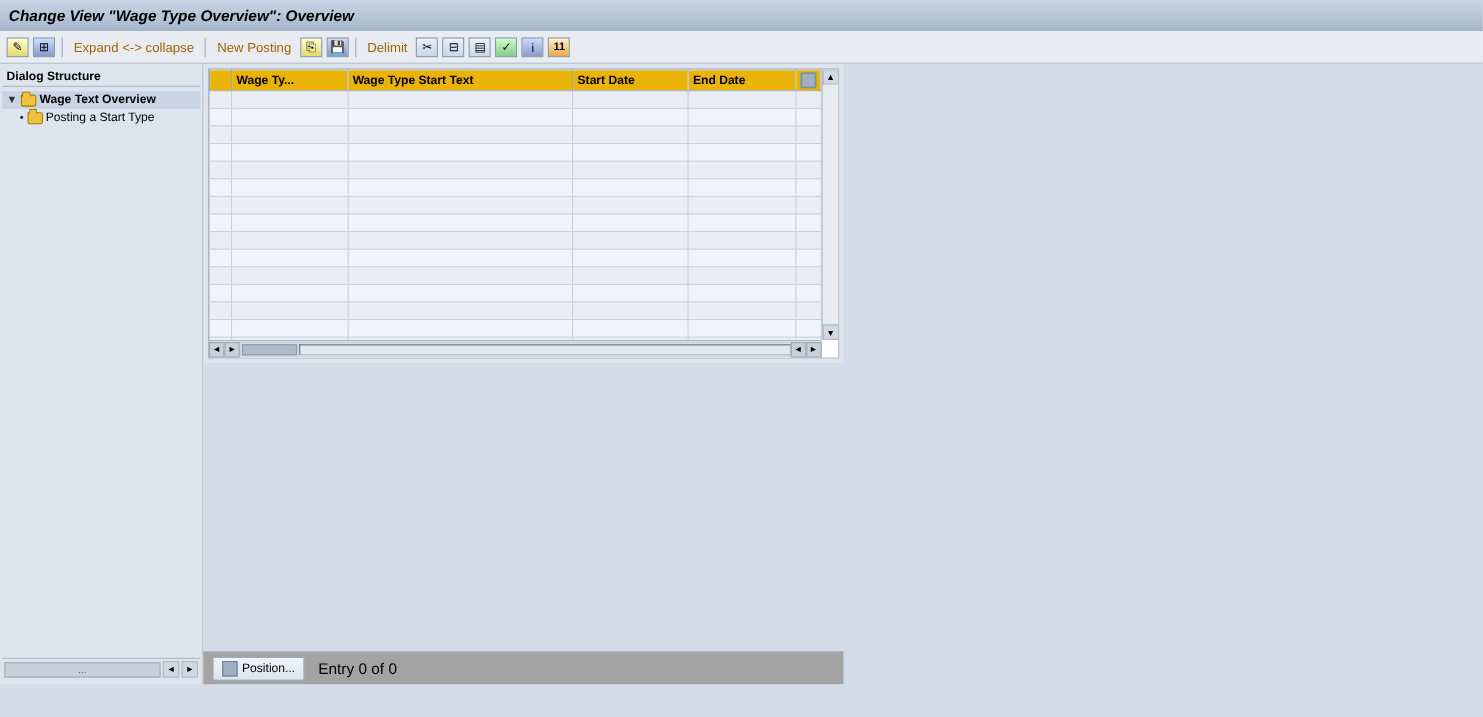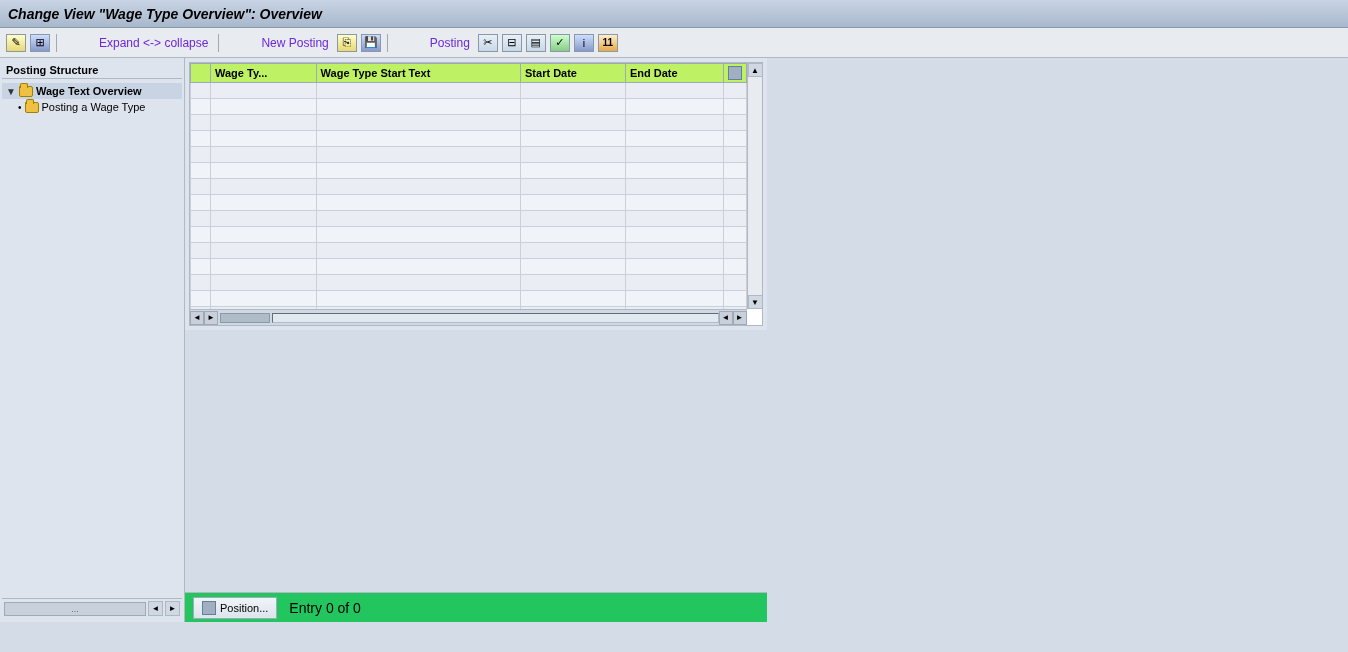--- a/index.html
+++ b/index.html
@@ -36,22 +36,21 @@
       align-items: center;
       gap: 4px;
     }
 
     .toolbar-text-btn {
       border: none;
       background: none;
       cursor: pointer;
       font-size: 12px;
       padding: 2px 4px;
-      color: #6d28d9;
-      margin-left: 32px;
+      color: #a16207;
     }
 
     .toolbar-separator {
       width: 1px;
       height: 18px;
       background: #a0aab4;
       margin: 0 2px;
     }
 
     
@@ -154,21 +153,21 @@
       position: relative;
     }
 
     .data-table {
       width: 100%;
       border-collapse: collapse;
       font-size: 11px;
     }
 
     .data-table thead th {
-      background: #bef264;
+      background: #eab308;
       border: 1px solid #a0aab4;
       padding: 2px 4px;
       text-align: left;
       font-weight: bold;
       position: sticky;
       top: 0;
     }
 
     .data-table tbody td {
       border: 1px solid #c8d0dc;
@@ -198,21 +197,21 @@
       height: 16px;
       border-top: 1px solid #b0b8c4;
       display: flex;
       align-items: center;
       background: #d0d8e4;
     }
 
     
     .bottom-bar {
       height: 30px;
-      background: #22c55e;
+      background: #a3a3a3;
       border-top: 1px solid #b0b8c4;
       display: flex;
       align-items: center;
       padding: 0 8px;
       gap: 12px;
     }
 
     .position-btn {
       border: 1px solid #9aabba;
       background: linear-gradient(to bottom, #f0f4f8, #dce4ec);
@@ -279,45 +278,45 @@
 
   <span class="toolbar-separator"></span>
 
   <button class="toolbar-text-btn">New Posting</button>
 
   <div class="sap-icon-box yellow">⎘</div>
   <div class="sap-icon-box blue">💾</div>
 
   <span class="toolbar-separator"></span>
 
-  <button class="toolbar-text-btn">Posting</button>
+  <button class="toolbar-text-btn">Delimit</button>
 
   <div class="sap-icon-box">✂</div>
   <div class="sap-icon-box">⊟</div>
   <div class="sap-icon-box">▤</div>
   <div class="sap-icon-box green">✓</div>
   <div class="sap-icon-box blue">ℹ</div>
   <div class="sap-icon-box orange" style="font-size:10px;font-weight:bold;">11</div>
 </div>
 
 <div class="main-content">
 
   <div class="sidebar">
-    <div class="sidebar-title">Posting Structure</div>
+    <div class="sidebar-title">Dialog Structure</div>
 
     <div class="sidebar-item selected">
       <span class="arrow">▼</span>
       <span class="sidebar-folder-icon"></span>
       <span>Wage Text Overview</span>
     </div>
 
     <div class="sidebar-sub-item">
       <span style="font-size:10px;">•</span>
       <span class="sidebar-folder-icon"></span>
-      <span>Posting a Wage Type</span>
+      <span>Posting a Start Type</span>
     </div>
 
     <div style="margin-top:auto; border-top:1px solid #b0b8c4; display:flex; align-items:center; padding:2px; gap:2px;">
       <div style="background:#c8d0dc; border:1px solid #a0aab4; flex:1; height:14px; font-size:9px; display:flex; align-items:center; justify-content:center; color:#666;">...</div>
       <div class="scroll-arrow">◄</div>
       <div class="scroll-arrow">►</div>
     </div>
   </div>
 
   <div class="table-container">

